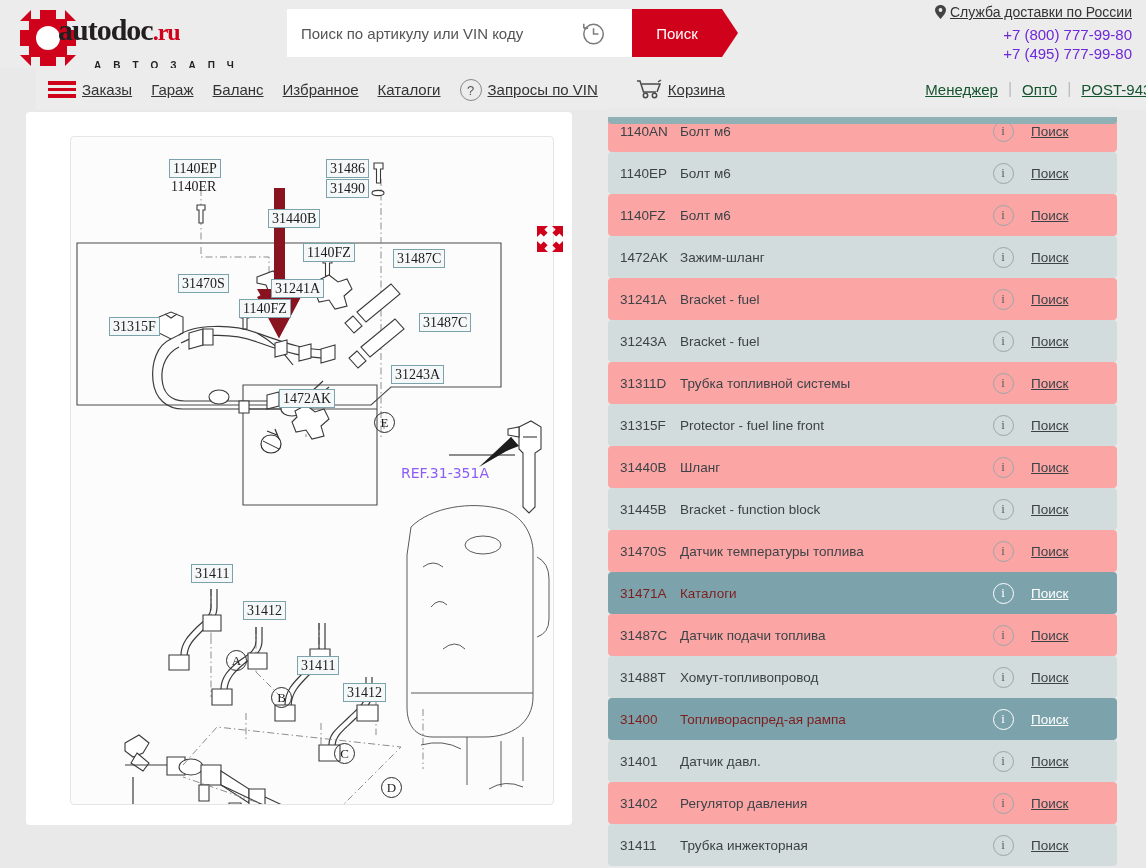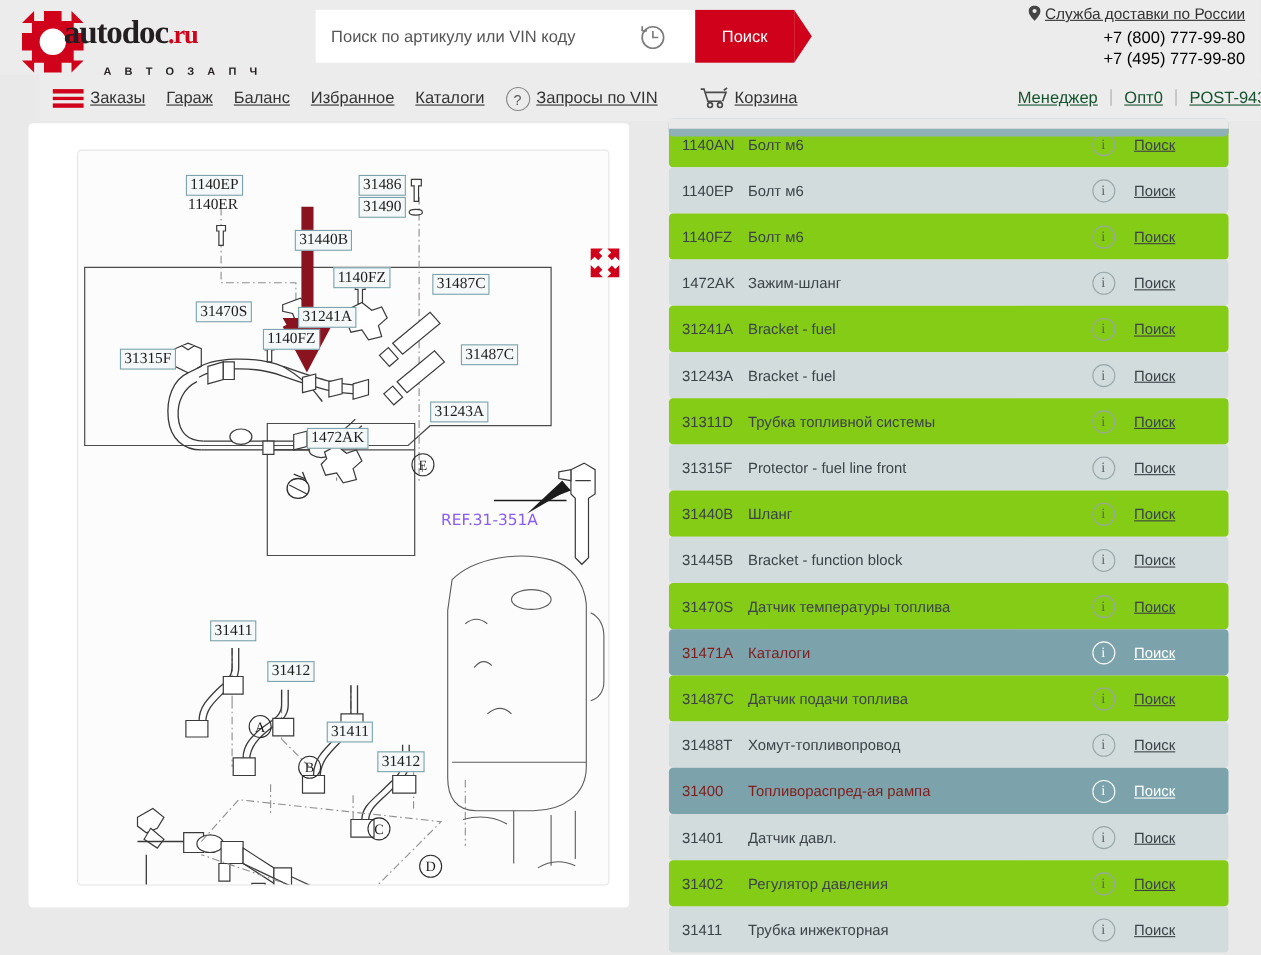--- a/index.html
+++ b/index.html
@@ -67,21 +67,21 @@
 
   
   .deliv {
     position:absolute; right:14px; top:4px;
     font-size:14px; color:#333; text-align:right;
   }
   .deliv a {
     color:#333; text-decoration:underline; cursor:pointer;
   }
   .phone {
-    position:absolute; right:14px; font-size:15px; color:#000000; text-align:right;
+    position:absolute; right:14px; font-size:15px; color:#6d28d9; text-align:right;
   }
   .phone1 { top:26px; }
   .phone2 { top:45px; }
 
   
   .navbar {
     position:absolute; left:0; top:68px; width:1146px; height:42px;
     background:#ececec;
     margin-left:36px;
   }
@@ -168,21 +168,21 @@
   .rightpanel {
     position:absolute; left:608px; top:110px; width:509px; height:758px;
     overflow:hidden;
   }
   .partrow {
     position:relative; width:509px; height:42px;
     display:flex; align-items:center;
     border-radius:4px;
     cursor:pointer;
   }
-  .r-odd  { background:#84cc16; }
+  .r-odd  { background:#fca5a5; }
   .r-even { background:#d2dcdd; }
   .r-sel  { background:#7ca3ab; }
   .r-sel .c-code, .r-sel .c-name { color:#7f1d1d; }
   .r-sel .c-search { color:#fff; }
   .c-code {
     width:72px; padding-left:12px; font-size:13.5px; color:#3c4347;
     font-family:"Liberation Sans", sans-serif;
   }
   .c-name {
     flex:1; font-size:13.5px; color:#3c4347;

